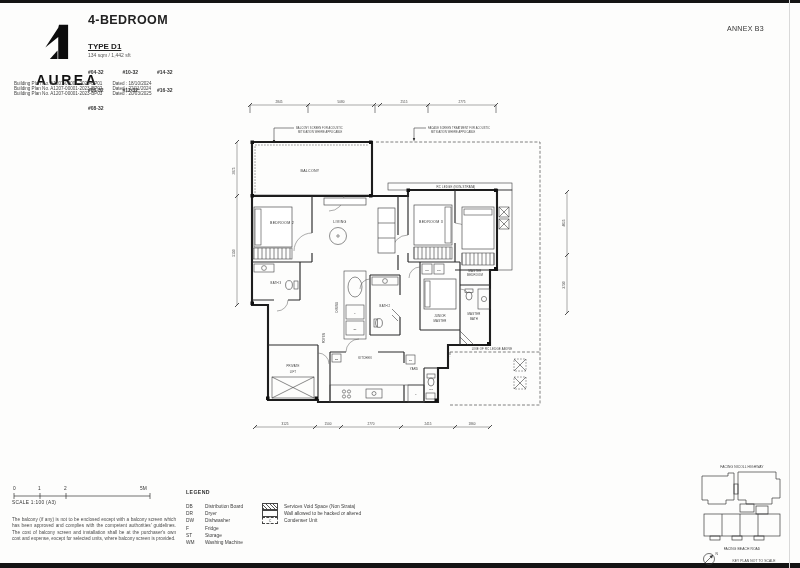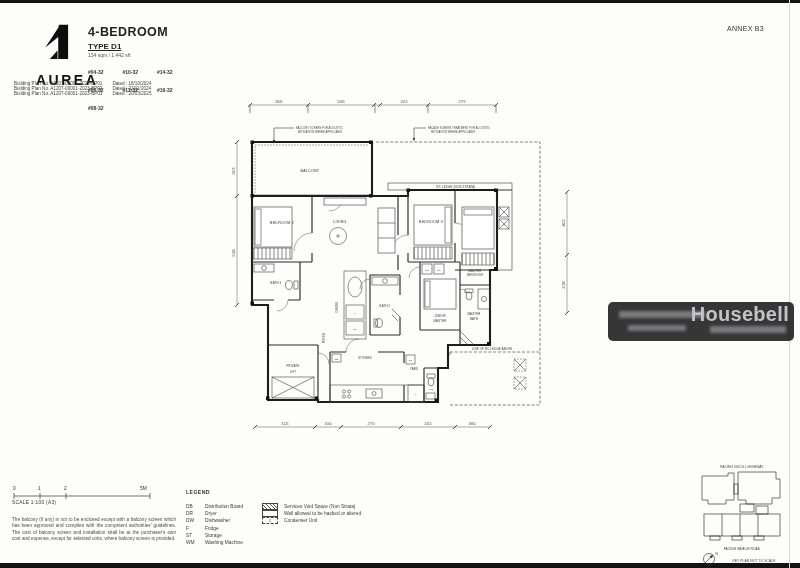--- a/index.html
+++ b/index.html
@@ -66,21 +66,21 @@
   <div class="abs edge" style="left:789px;top:0;width:1px;height:568px;"></div>
 
   <div class="abs" style="left:36px;top:24px;width:46px;height:56px;">
     <svg width="46" height="44" viewBox="0 0 60 58">
       <path d="M30,1 L42,1 L42,46 L29,46 L29,17 L12,31 L29,5 Z" fill="#0d0d0d"></path>
       <path d="M18,46 L28,35 L28,46 Z" fill="#0d0d0d"></path>
     </svg>
     <div id="brand-text">AUREA</div>
   </div>
 
-  <div class="abs" id="title" style="left:88px;top:25px;">4-BEDROOM</div>
+  <div class="abs" id="title" style="left:88px;top:13px;">4-BEDROOM</div>
   <div class="abs" id="type" style="left:88px;top:42px;">TYPE D1</div>
   <div class="abs" id="area" style="left:88px;top:52px;">134 sqm / 1,442 sft</div>
 
   <div class="abs" style="left:88px;top:60px;width:110px;">
     <div>
       <span class="unitcell">#04-32</span>
       <span class="unitcell">#10-32</span>
       <span class="unitcell">#14-32</span>
     </div>
     <div>
@@ -334,26 +334,20 @@
       <text class="rs" x="246" y="225" text-anchor="middle">BATH</text>
       <text class="rs" x="65" y="272" text-anchor="middle">PRIVATE</text>
       <text class="rs" x="65" y="278" text-anchor="middle">LIFT</text>
       <text class="rs" transform="rotate(-90 97 243)" x="97" y="243" text-anchor="middle">FOYER</text>
       <text class="rs" x="137" y="264" text-anchor="middle">KITCHEN</text>
       <text class="rs" x="186" y="275" text-anchor="middle">YARD</text>
       <text class="tl" x="203" y="295" text-anchor="middle">WC</text>
     </g>
   </svg>
 
-  <div class="abs" id="watermark" style="left:608px;top:302px;width:186px;height:39px;">
-    <div class="abs wm-blur" style="left:11px;top:9px;width:86px;height:7px;"></div>
-    <div class="abs wm-blur" style="left:20px;top:23px;width:58px;height:6px;"></div>
-    <div class="abs wm-blur" style="left:102px;top:24px;width:76px;height:7px;"></div>
-    <div class="abs" id="wm-brand" style="right:5px;top:1px;">Housebell</div>
-  </div>
 
   <div class="abs" style="left:12px;top:486px;width:160px;height:22px;">
     <span class="abs sc-num" style="left:1px;top:0;">0</span>
     <span class="abs sc-num" style="left:26px;top:0;">1</span>
     <span class="abs sc-num" style="left:52px;top:0;">2</span>
     <span class="abs sc-num" style="left:128px;top:0;">5M</span>
     <svg class="abs" style="left:0;top:7px;" width="160" height="6" viewBox="0 0 160 6">
       <line x1="2" y1="3" x2="138" y2="3" stroke="#333" stroke-width=".7"></line>
       <path d="M2,0 V6 M28,0 V6 M54,0 V6 M138,0 V6" stroke="#333" stroke-width=".7"></path>
     </svg>

